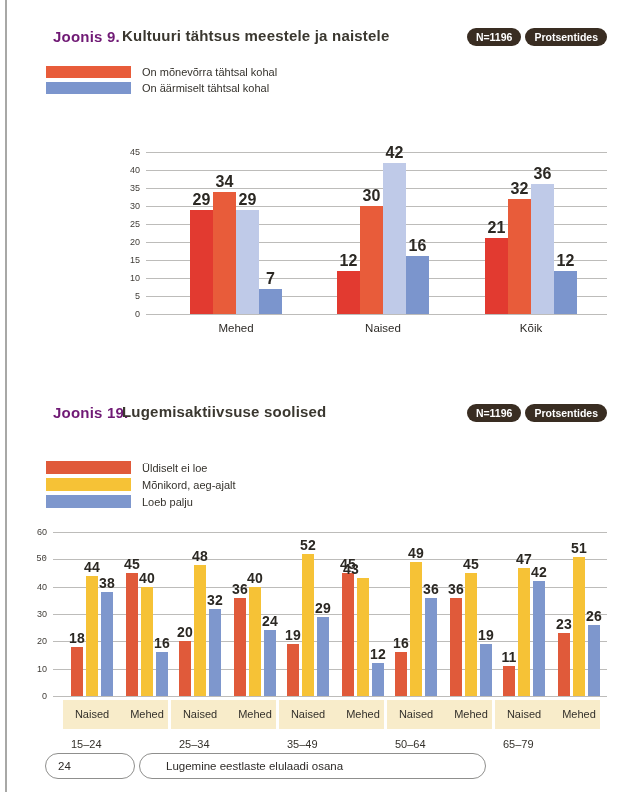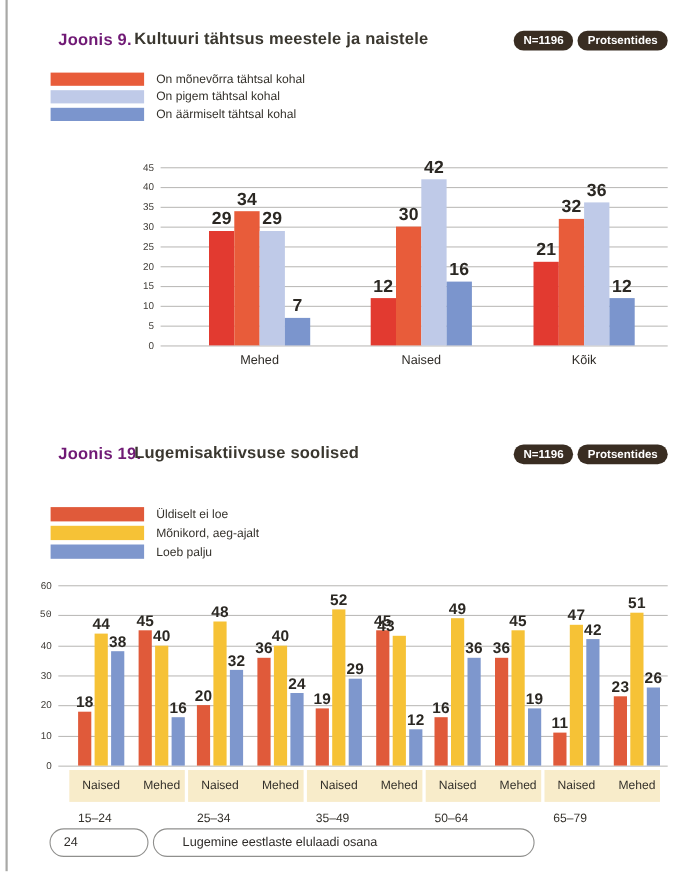--- a/index.html
+++ b/index.html
@@ -59,24 +59,20 @@
   <h2 class="fig-title" style="left:122px;top:25px;">Kultuuri tähtsus meestele ja naistele</h2>
   <div class="badges" style="top:28px;">
     <span class="badge">N=1196</span>
     <span class="badge">Protsentides</span>
   </div>
 
   <div class="legend" style="top:66px;">
     <div class="legend-row">
       <span class="swatch" style="background: rgb(232, 92, 58);"></span>
       <span class="legend-text">On mõnevõrra tähtsal kohal</span>
-    </div>
-    <div class="legend-row">
-      <span class="swatch" style="background: rgb(191, 202, 232);"></span>
-      <span class="legend-text">On pigem tähtsal kohal</span>
     </div>
     <div class="legend-row">
       <span class="swatch" style="background: rgb(123, 149, 205);"></span>
       <span class="legend-text">On äärmiselt tähtsal kohal</span>
     </div>
   </div>
 
   <div class="chart" id="chart1" style="left:158px;top:152px;width:449px;height:162px;">
       <div class="gridline" style="top: 162px;"></div>
       <div class="ylabel" style="top: 157px;">0</div>

